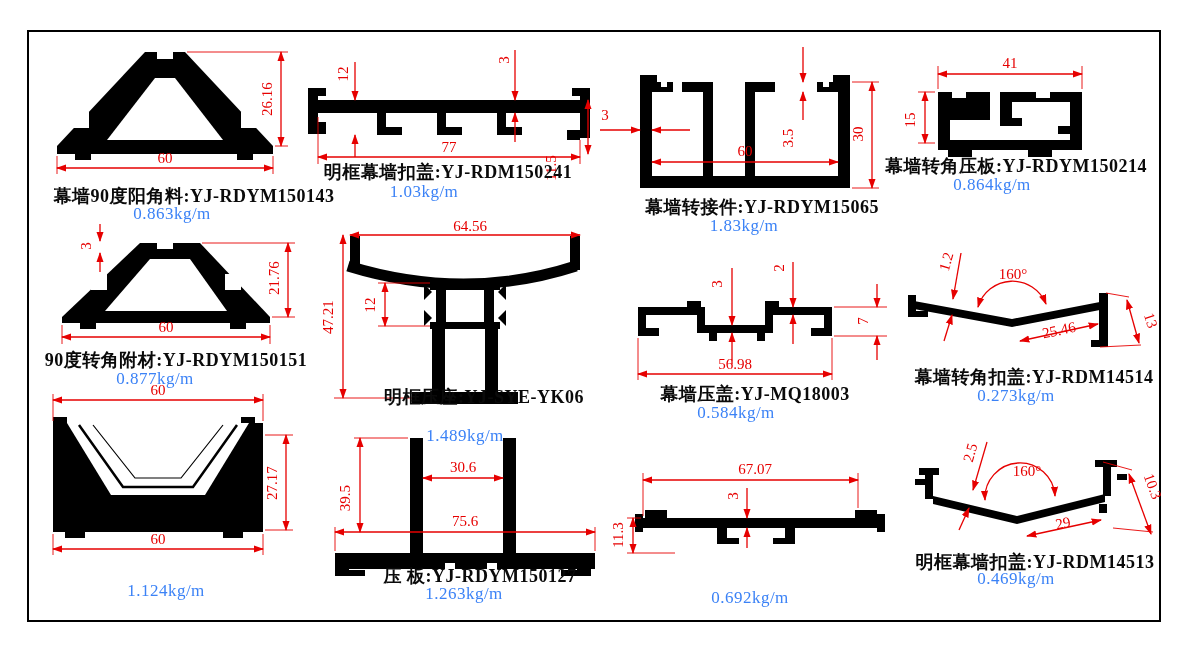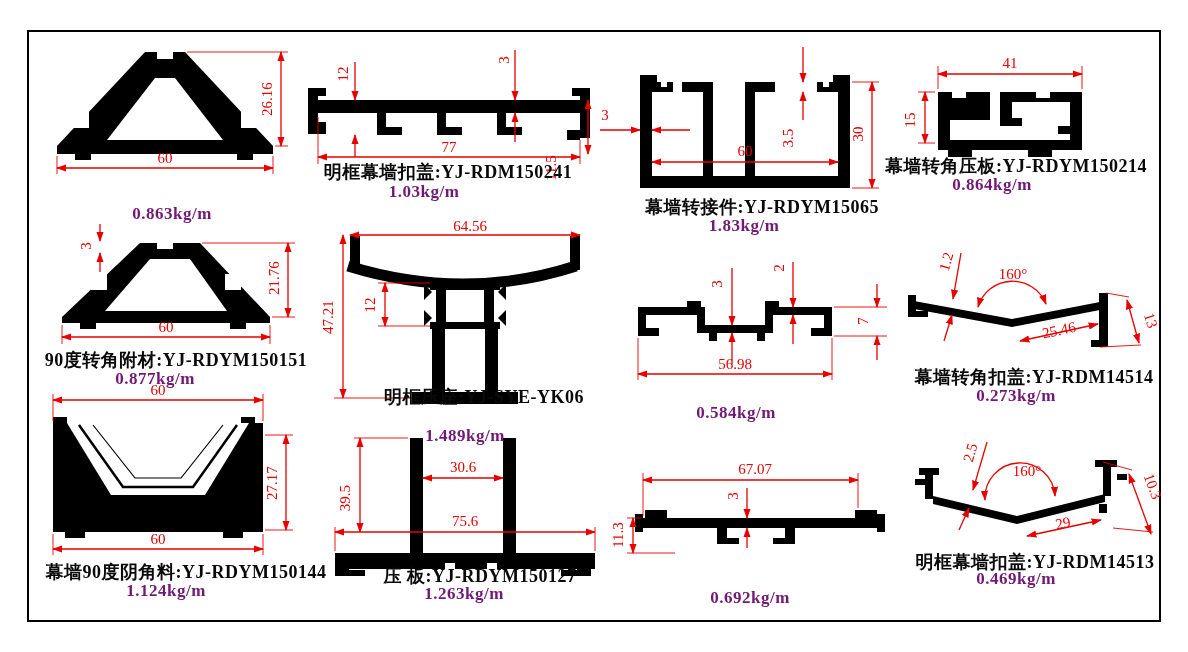--- a/index.html
+++ b/index.html
@@ -8,22 +8,22 @@
   #frame{position:absolute;left:27px;top:30px;width:1130px;height:588px;border:2px solid #000;}
   .pd{position:absolute;overflow:visible;}
   .shape{fill:#000;stroke:none;}
   .hole{fill:#fff;stroke:none;}
   .thin{stroke:#000;fill:none;}
   .dim{stroke:#e60000;stroke-width:1.3;fill:none;}
   .ext{stroke:#e60000;stroke-width:0.9;fill:none;}
   .dimt{fill:#e60000;font-family:"Liberation Serif","DejaVu Serif",serif;font-size:15px;text-anchor:middle;}
   .lbl{position:absolute;transform:translateX(-50%);white-space:nowrap;color:#0a0a0a;
        font-size:18px;font-weight:600;letter-spacing:0.5px;padding-left:32px;}
-  .wt{position:absolute;transform:translateX(-50%);white-space:nowrap;color:#701a75;
-      font-size:17px;font-weight:700;letter-spacing:0.5px;}
+  .wt{position:absolute;transform:translateX(-50%);white-space:nowrap;color:#3b82f6;
+      font-size:17px;font-weight:400;letter-spacing:0.5px;}
 </style>
 </head>
 <body>
 
 <div id="sheet">
   <div id="frame"></div>
 
   <svg class="pd" style="left:45px;top:42px" width="252" height="145" viewBox="0 0 252 145">
     <defs>
         <marker id="ar1" viewBox="0 0 10 10" refX="9" refY="5" markerWidth="8" markerHeight="8" orient="auto-start-reverse">
@@ -416,34 +416,35 @@
       <text class="dimt" x="122" y="44">160°</text>
       <line class="dim" x1="122" y1="104" x2="196" y2="88" marker-start="url(#ar12)" marker-end="url(#ar12)"></line>
       <text class="dimt" x="159" y="96" transform="rotate(-12 159 96)">29</text>
       <line class="ext" x1="198" y1="30" x2="227" y2="38"></line>
       <line class="ext" x1="208" y1="96" x2="248" y2="100"></line>
       <line class="dim" x1="224" y1="42" x2="246" y2="102" marker-start="url(#ar12)" marker-end="url(#ar12)"></line>
       <text class="dimt" x="243" y="56" transform="rotate(70 243 56)">10.3</text>
     </g>
   </svg>
 
+  <div class="lbl" style="left:178px;top:184px">幕墙90度阳角料:YJ-RDYM150143</div>
   <div class="wt" style="left:172px;top:204px">0.863kg/m</div>
   <div class="lbl" style="left:432px;top:160px">明框幕墙扣盖:YJ-RDM150241</div>
   <div class="wt" style="left:424px;top:182px">1.03kg/m</div>
   <div class="lbl" style="left:746px;top:195px">幕墙转接件:YJ-RDYM15065</div>
   <div class="wt" style="left:744px;top:216px">1.83kg/m</div>
   <div class="lbl" style="left:1000px;top:154px">幕墙转角压板:YJ-RDYM150214</div>
   <div class="wt" style="left:992px;top:175px">0.864kg/m</div>
   <div class="lbl" style="left:160px;top:348px">90度转角附材:YJ-RDYM150151</div>
   <div class="wt" style="left:155px;top:369px">0.877kg/m</div>
   <div class="lbl" style="left:468px;top:385px">明框压座:YJ-SYE-YK06</div>
   <div class="wt" style="left:465px;top:426px">1.489kg/m</div>
+  <div class="lbl" style="left:739px;top:382px">幕墙压盖:YJ-MQ18003</div>
   <div class="wt" style="left:736px;top:403px">0.584kg/m</div>
   <div class="lbl" style="left:1018px;top:365px">幕墙转角扣盖:YJ-RDM14514</div>
   <div class="wt" style="left:1016px;top:386px">0.273kg/m</div>
-  <div class="lbl" style="left:170px;top:560px">幕墙90度阴角料:YJ-RDYM150144</div>
   <div class="wt" style="left:166px;top:581px">1.124kg/m</div>
   <div class="lbl" style="left:464px;top:564px">压 板:YJ-RDYM150127</div>
   <div class="wt" style="left:464px;top:584px">1.263kg/m</div>
   <div class="wt" style="left:750px;top:588px">0.692kg/m</div>
   <div class="lbl" style="left:1019px;top:550px">明框幕墙扣盖:YJ-RDM14513</div>
   <div class="wt" style="left:1016px;top:569px">0.469kg/m</div>
 </div>
 
 </body></html>

